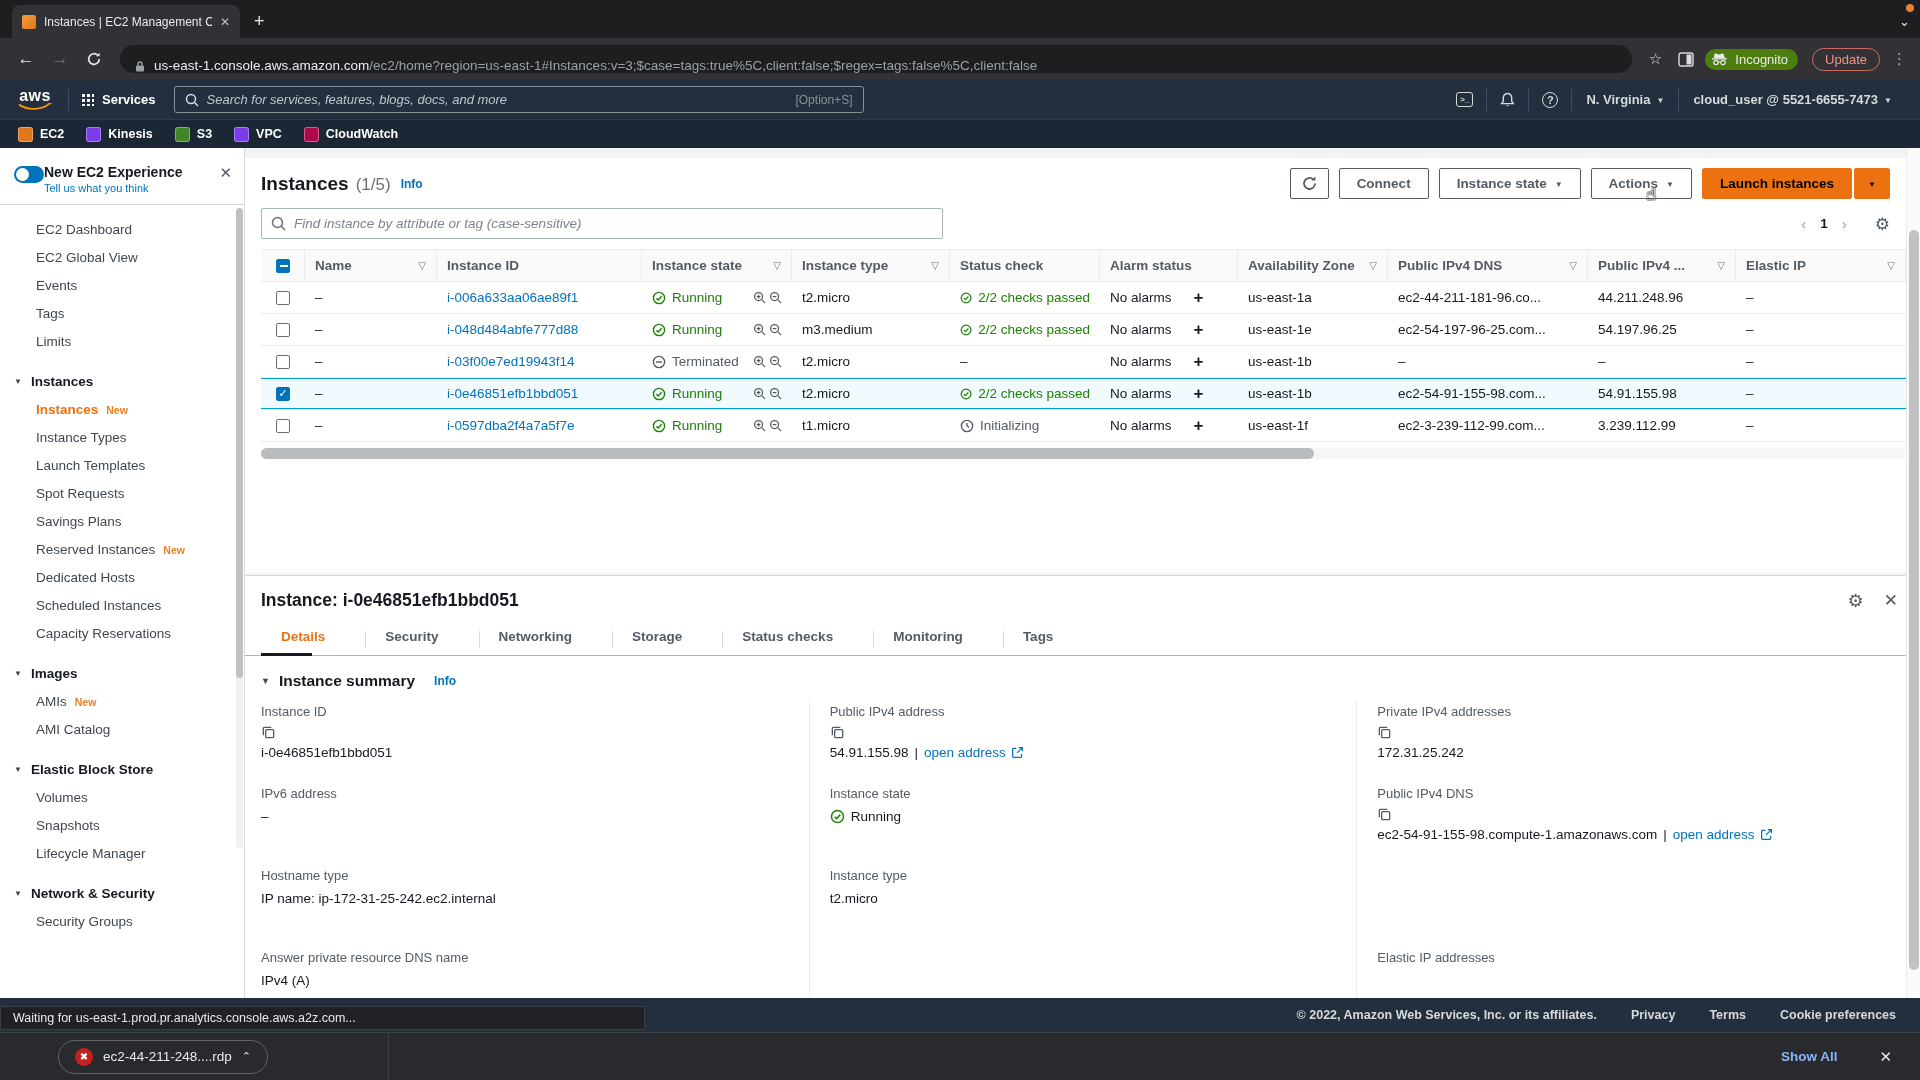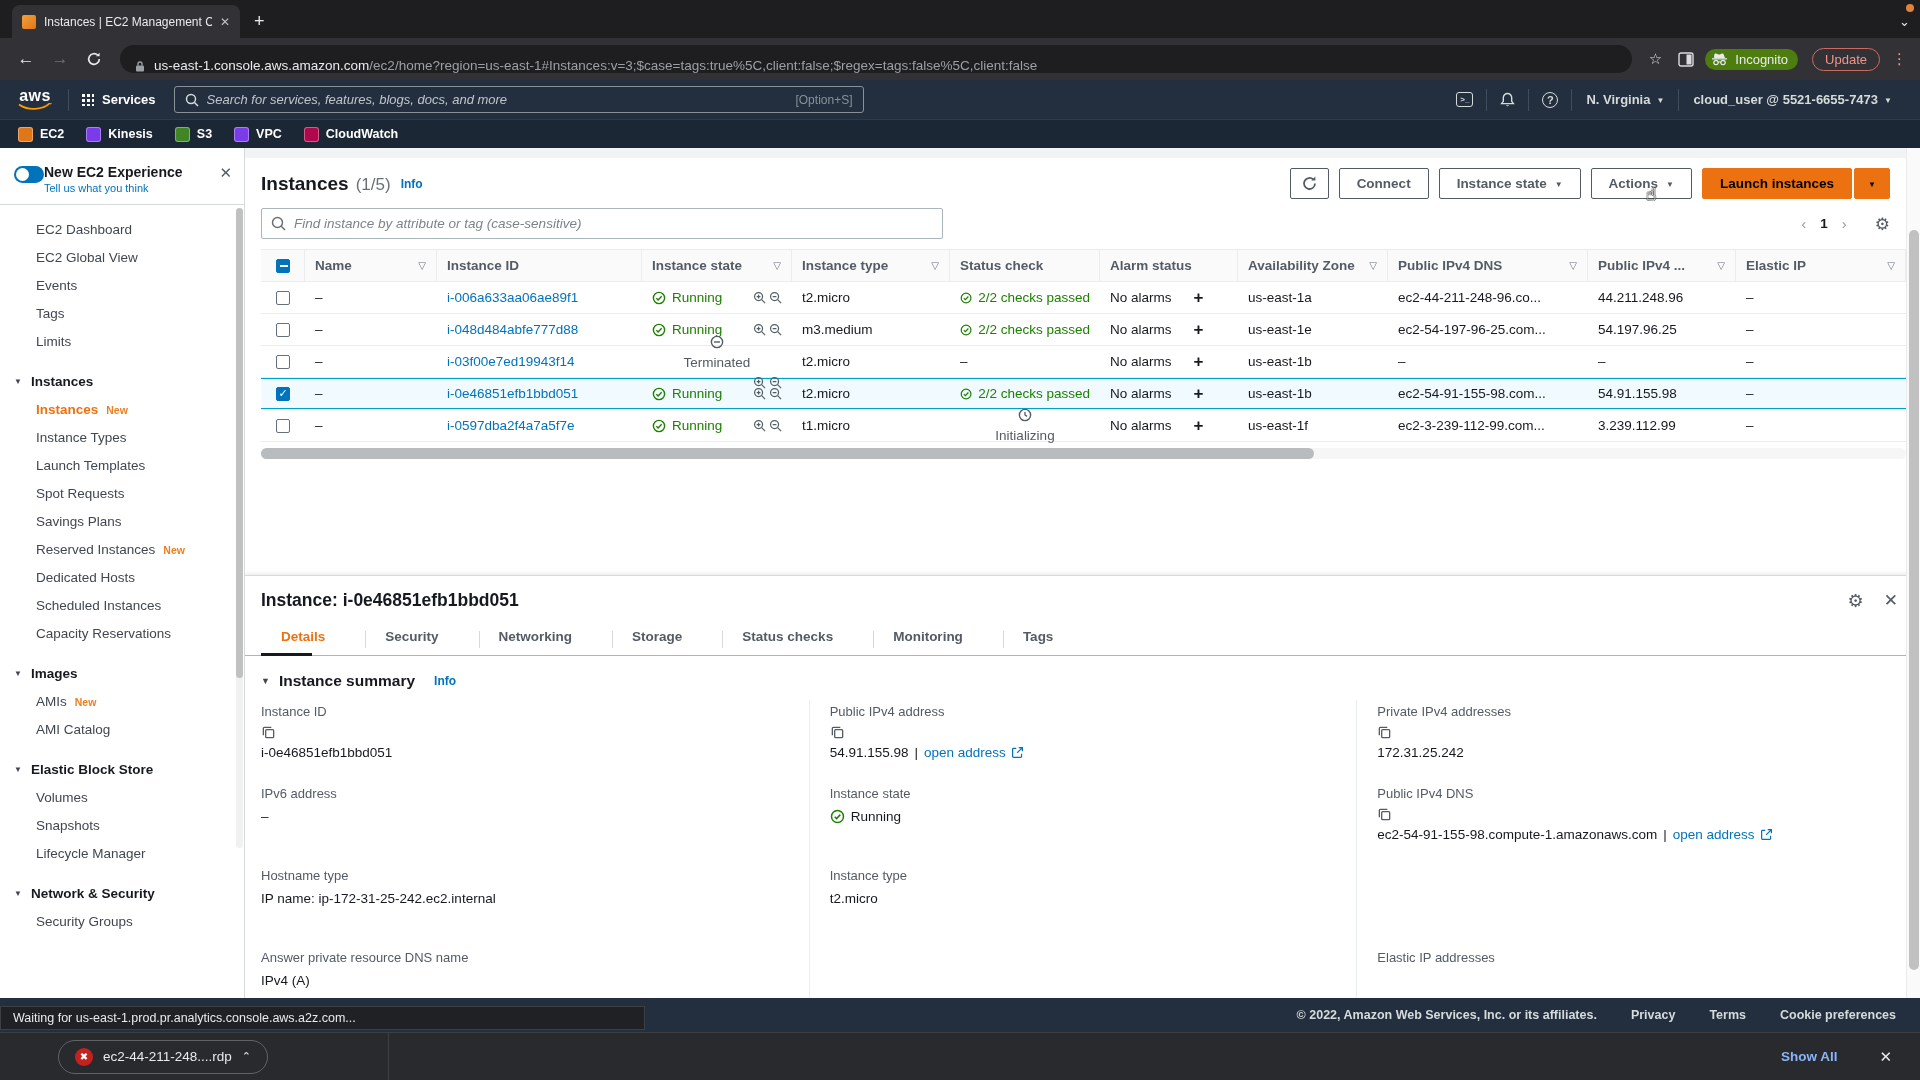--- a/index.html
+++ b/index.html
@@ -122,21 +122,21 @@
   .trow { display:grid; grid-template-columns:44px 132px 205px 150px 158px 150px 138px 150px 200px 148px 1fr;
     align-items:center; height:32px; border-bottom:1px solid #eaeded; font-size:13.5px; color:#16191f; }
   .trow.thead { background:#fafafa; border-top:1px solid #eaeded; color:#545b64; font-weight:bold; height:33px; }
   .trow.thead > div { border-right:1px solid #eaeded; height:100%; display:flex; align-items:center; padding:0 10px; gap:8px; }
   .trow.thead > div:first-child { justify-content:center; padding:0; }
   .trow > div { padding:0 10px; display:flex; align-items:center; gap:6px; overflow:hidden; white-space:nowrap; }
   .filter-tri { margin-left:auto; color:#687078; font-size:10px; }
   .trow.sel { background:#f1faff; box-shadow:inset 0 1px 0 #00a1c9, inset 0 -1px 0 #00a1c9; }
   .idlink { color:#0073bb; text-decoration:none; }
   .state-green { color:#1d8102; }
-  .state-gray { color:#545b64;flex-direction:column; }
+  .state-gray { color:#545b64; }
   .mags { margin-left:auto; display:flex; gap:3px; color:#545b64; }
   .plus-btn { margin-left:16px; font-size:17px; font-weight:bold; color:#16191f; }
   .cb { width:14px; height:14px; border:1px solid #687078; border-radius:2px; background:#fff; margin:0 auto; position:relative; flex:none; }
   .cb.checked { background:#0073bb; border-color:#0073bb; }
   .cb.checked::after { content:"✓"; position:absolute; left:1.5px; top:-1px; color:#fff; font-size:11px; font-weight:bold; }
   .cb.indet { background:#0073bb; border-color:#0073bb; }
   .cb.indet::after { content:""; position:absolute; left:3px; top:5.5px; width:8px; height:2px; background:#fff; }
 
   .hscroll { margin:6px 14px 0 16px; height:11px; background:#f6f6f6; border-radius:6px; position:relative; }
   .hscroll .thumb { position:absolute; left:0; top:0; height:11px; width:64%; background:#b9bcbf; border-radius:6px; }
@@ -509,21 +509,21 @@
                 <circle cx="8" cy="8" r="6.4" stroke="#1d8102" stroke-width="1.6" fill="none"></circle>
                 <path d="M5 8.2l2 2 4-4.2" stroke="#1d8102" stroke-width="1.6" fill="none"></path>
               </svg>
             <span>2/2 checks passed</span>
           </div>
           <div>
               <span>No alarms</span>
               <span class="plus-btn">+</span>
             </div>
           <div>us-east-1a</div>
-          <div>ec2-44-211-248-96.co...</div>
+          <div>ec2-44-211-181-96.co...</div>
           <div>44.211.248.96</div>
           <div>–</div>
         </div>
 
         <div class="trow">
           <div>
               <span class="cb"></span>
             </div>
           <div>–</div>
           <div>

